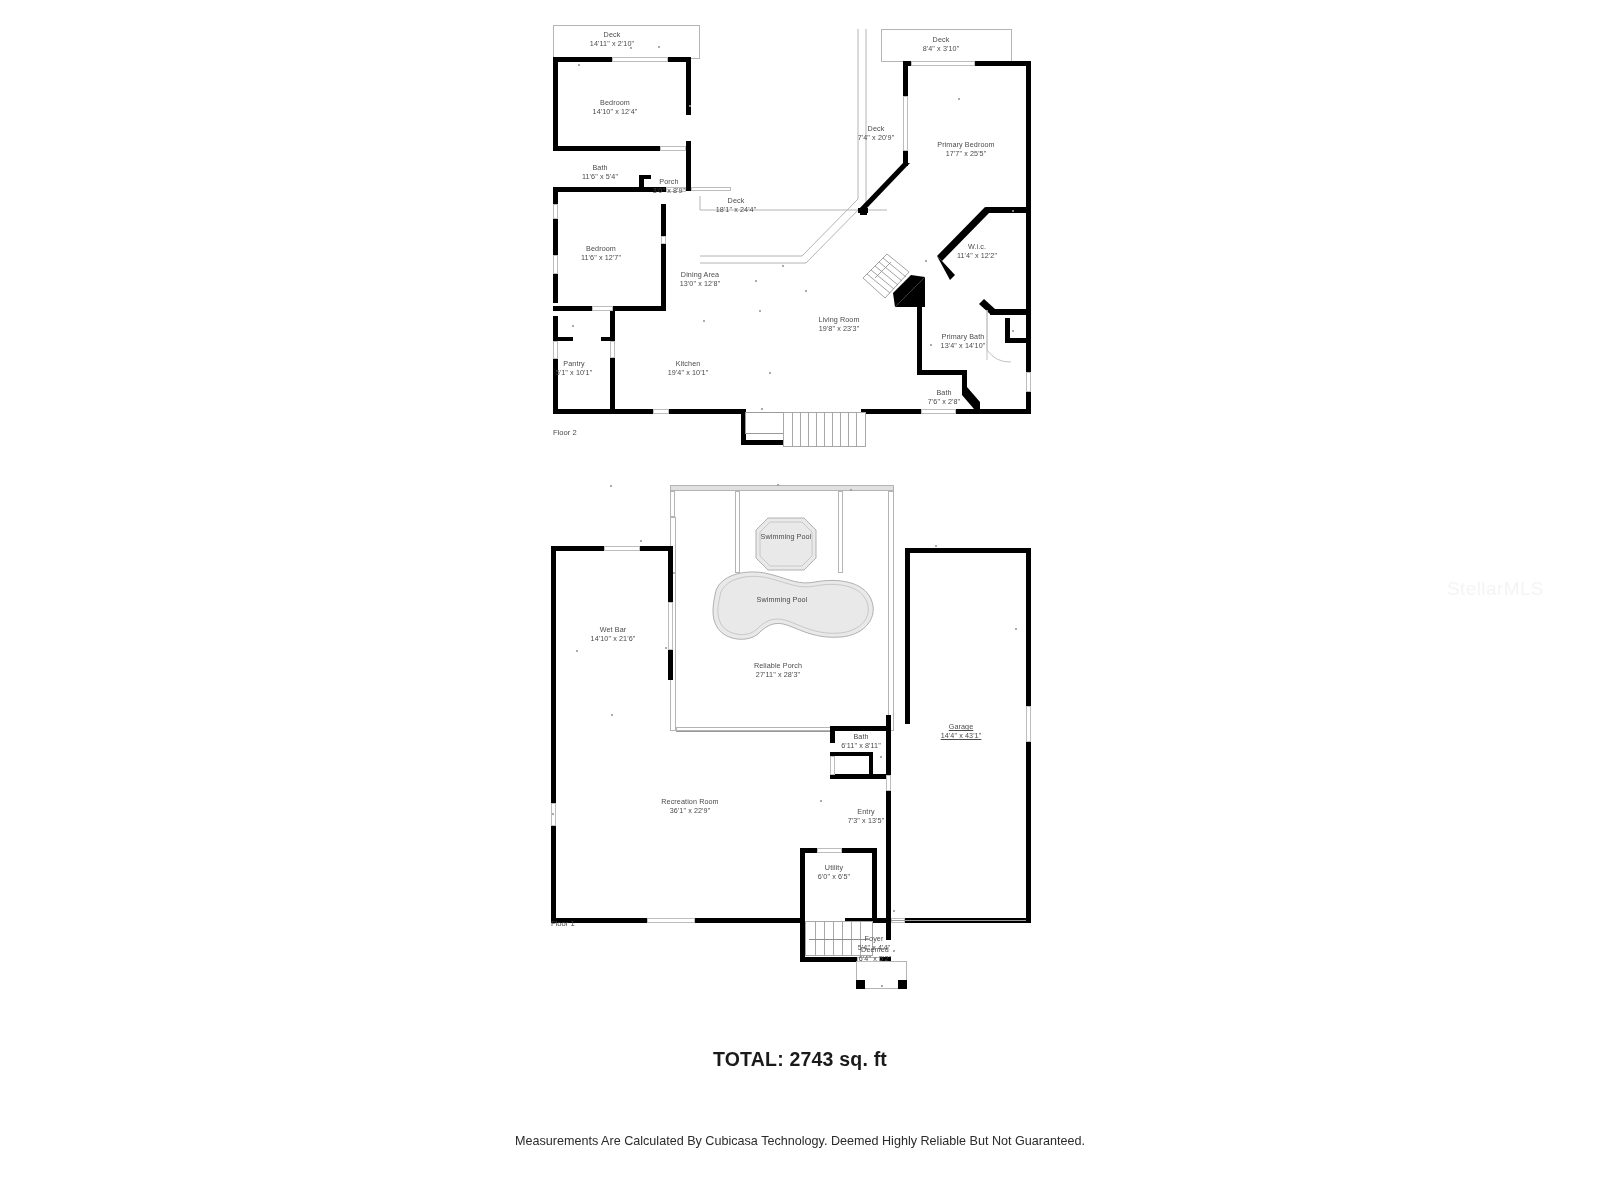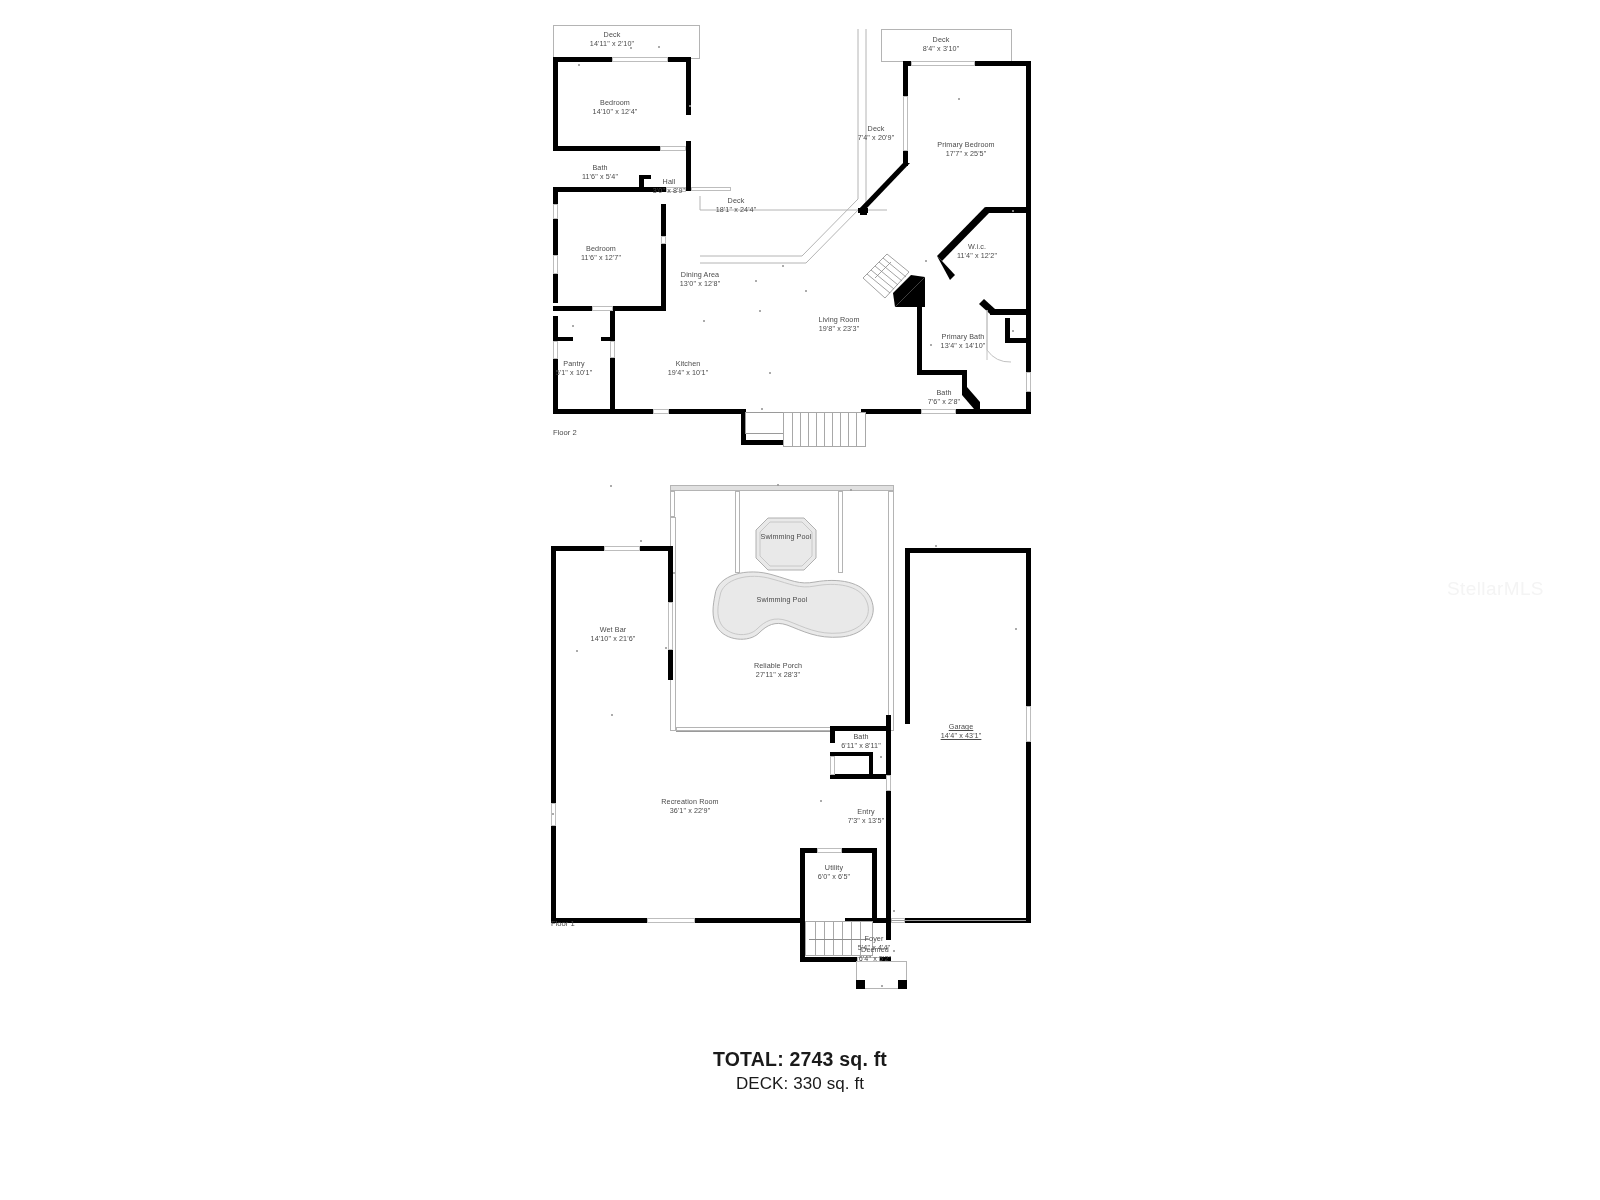--- a/index.html
+++ b/index.html
@@ -195,21 +195,21 @@
     </div>
     <div class="lbl" style="left:615px;top:99px;">
       <span class="n">Bedroom</span>
         <span class="d">14'10" x 12'4"</span>
     </div>
     <div class="lbl" style="left:600px;top:164px;">
       <span class="n">Bath</span>
         <span class="d">11'6" x 5'4"</span>
     </div>
     <div class="lbl" style="left:669px;top:178px;">
-      <span class="n">Hall</span>
+      <span class="n">Porch</span>
         <span class="d">3'0" x 8'9"</span>
     </div>
     <div class="lbl" style="left:601px;top:245px;">
       <span class="n">Bedroom</span>
         <span class="d">11'6" x 12'7"</span>
     </div>
     <div class="lbl" style="left:574px;top:360px;">
       <span class="n">Pantry</span>
         <span class="d">5'1" x 10'1"</span>
     </div>
@@ -408,16 +408,16 @@
         <span class="d">14'4" x 43'1"</span>
     </div>
 
     <div class="floor-tag" style="left:551px;top:919px;">Floor 1</div>
   </div>
 
   <div id="watermark" style="left:1447px;top:578px;">StellarMLS</div>
 
   <div id="footer" style="top:1048px;">
     <div id="total">TOTAL: 2743 sq. ft</div>
-    <div class="sum">DECK: 330 sq. ft</div>
   </div>
+  <div id="disclaim" style="top:1134px;">Measurements Are Calculated By Cubicasa Technology. Deemed Highly Reliable But Not Guaranteed.</div>
 
 </div>
 
 </body></html>

